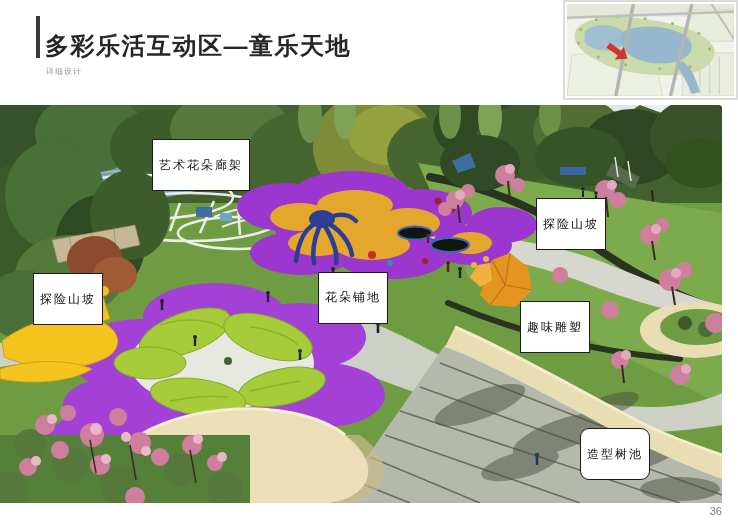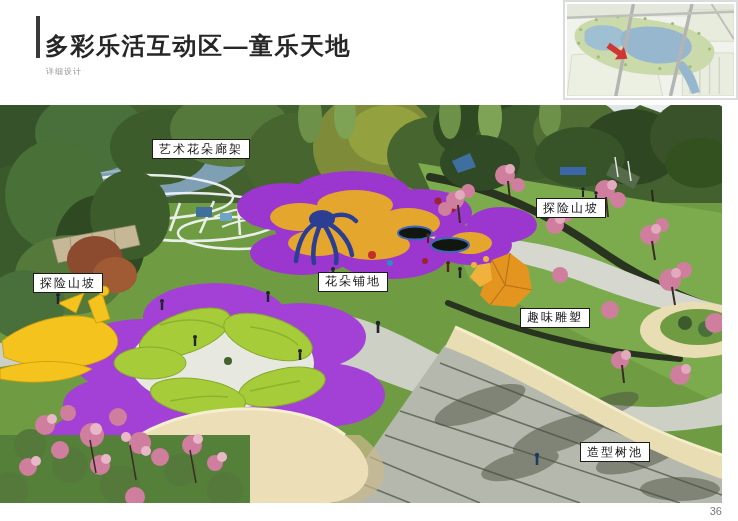--- a/index.html
+++ b/index.html
@@ -10,21 +10,21 @@
   .accent-bar{position:absolute;left:36px;top:16px;width:4px;height:42px;background:var(--accent-bar,#3a3a3a);}
   .eyebrow{position:absolute;left:46px;top:18px;font-size:8px;color:var(--eyebrow-color,#8f8f8f);letter-spacing:1px;margin-top:48px;}
   .page-title{position:absolute;left:45px;top:30px;font-size:24px;font-weight:bold;color:var(--title-color,#262626);letter-spacing:1.5px;}
   .minimap{position:absolute;left:563px;top:0;width:175px;height:100px;background:#fff;border:2px solid #dcdcdc;box-sizing:border-box;padding:2px;}
   .minimap svg{width:100%;height:100%;display:block;opacity:.85;}
   .render{position:absolute;left:0;top:105px;width:722px;height:398px;}
   .render svg{display:block;}
   .callout{
     position:absolute;background:var(--label-bg,rgba(255,255,255,.93));
     border:1px solid var(--label-border,#1c1c1c);color:#101010;
-    font-size:12px;line-height:1;padding:3px 6px;letter-spacing:2px;white-space:nowrap;
+    font-size:12px;line-height:1;padding:19px 6px;letter-spacing:2px;white-space:nowrap;
   }
   .page-number{position:absolute;top:505px;right:16px;font-size:11px;color:var(--page-number-color,#787878);}
 </style>
 </head>
 <body>
 
 <div class="accent-bar"></div>
 <div class="eyebrow">详细设计</div>
 <div class="page-title">多彩乐活互动区—童乐天地</div>
 
@@ -400,17 +400,17 @@
           <circle cx="0" cy="0" r="2"></circle>
           <rect x="-1.2" y="2" width="2.4" height="7"></rect>
         </g>
     </g>
   </svg>
 
   <div class="callout" style="left:152px;top:34px;">艺术花朵廊架</div>
   <div class="callout" style="left:536px;top:93px;">探险山坡</div>
   <div class="callout" style="left:33px;top:168px;">探险山坡</div>
   <div class="callout" style="left:318px;top:167px;font-family:Liberation Mono, monospace;">花朵铺地</div>
-  <div class="callout" style="left:520px;top:203px;font-family:Liberation Mono, monospace;">趣味雕塑</div>
-  <div class="callout" style="left:580px;top:337px;">造型树池</div>
+  <div class="callout" style="left:520px;top:196px;">趣味雕塑</div>
+  <div class="callout" style="left:580px;top:323px;border-radius:9px;">造型树池</div>
 </div>
 
 <div class="page-number">36</div>
 
 </body></html>

